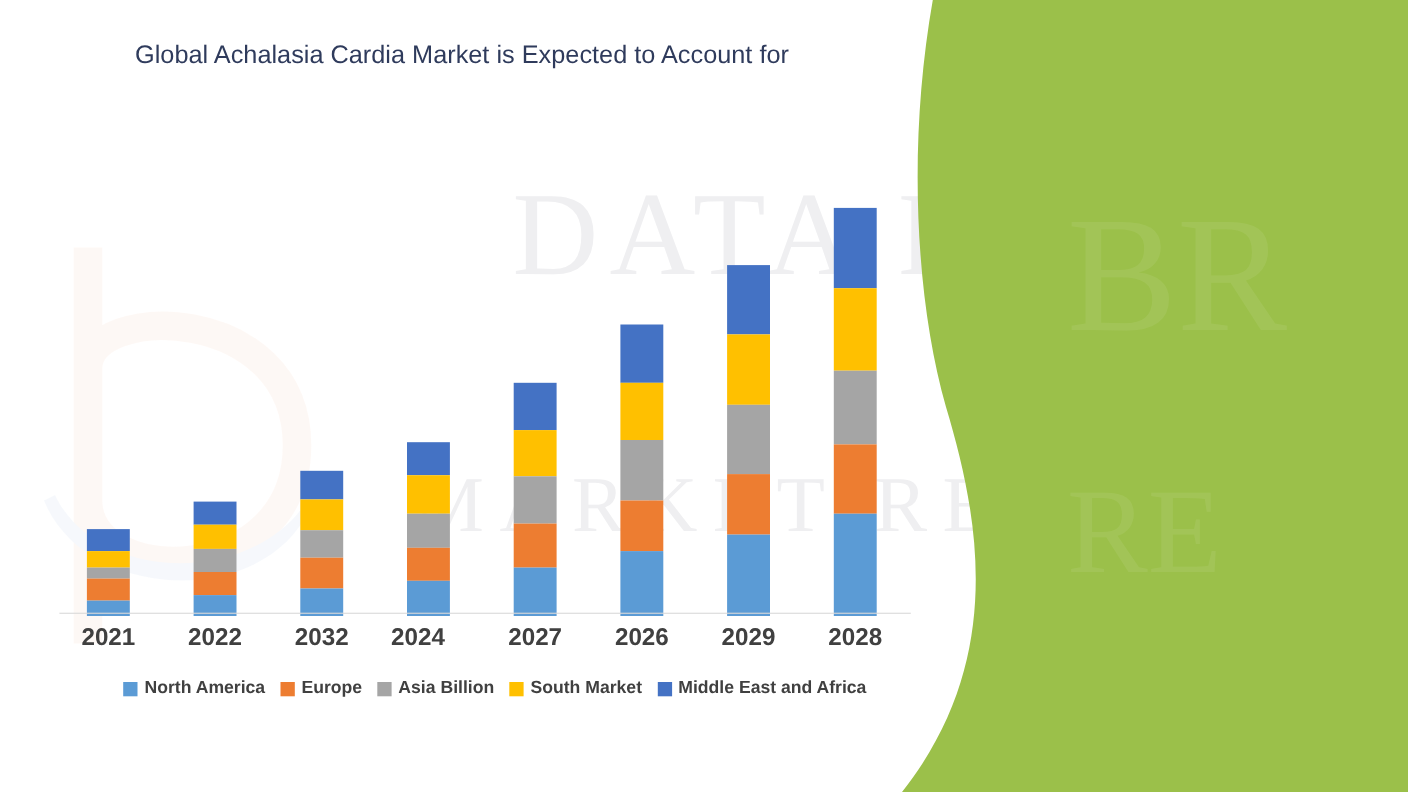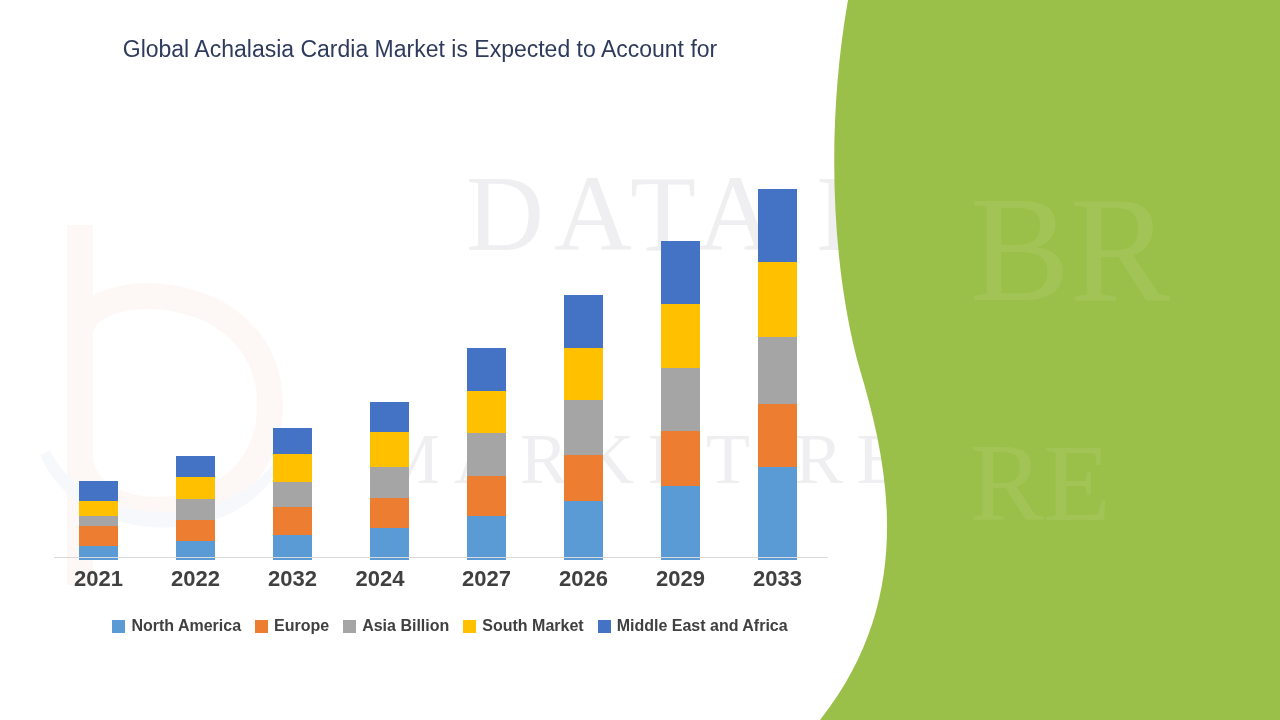--- a/index.html
+++ b/index.html
@@ -160,21 +160,21 @@
     </div>
   <div id="axis-line"></div>
   <div id="x-axis-labels">
       <div class="x-tick" style="left: 4.5px;">2021</div>
       <div class="x-tick" style="left: 101.5px;">2022</div>
       <div class="x-tick" style="left: 198.5px;">2032</div>
       <div class="x-tick" style="left: 286px;">2024</div>
       <div class="x-tick" style="left: 392.5px;">2027</div>
       <div class="x-tick" style="left: 489.5px;">2026</div>
       <div class="x-tick" style="left: 586.5px;">2029</div>
-      <div class="x-tick" style="left: 683.5px;">2033</div>
+      <div class="x-tick" style="left: 683.5px;">2028</div>
     </div>
 
   <div id="legend">
       <div class="legend-item">
         <span class="legend-swatch" style="background: rgb(91, 155, 213);"></span>
         <span class="legend-label">North America</span>
       </div>
       <div class="legend-item">
         <span class="legend-swatch" style="background: rgb(237, 125, 49);"></span>
         <span class="legend-label">Europe</span>

